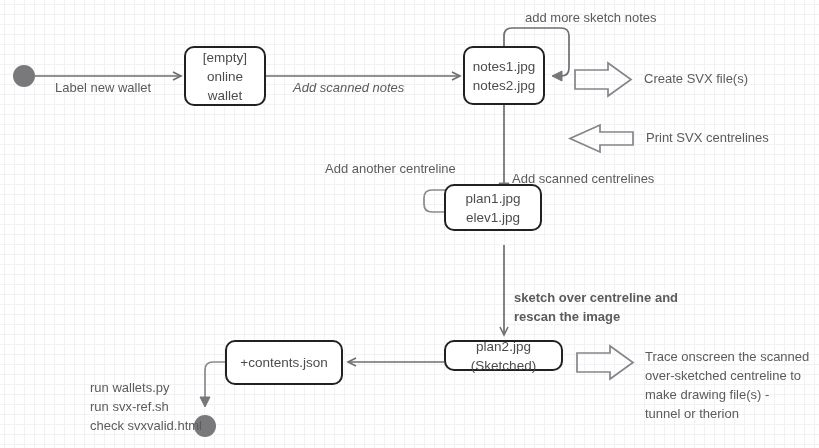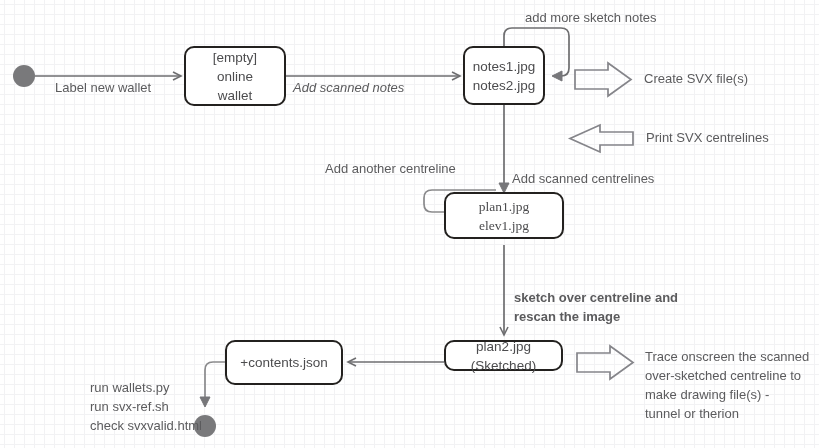--- a/index.html
+++ b/index.html
@@ -95,32 +95,32 @@
 
     <circle cx="205" cy="426" r="11" fill="#79797b"></circle>
 
     <path d="M575,70 L608,70 L608,63 L631,79.5 L608,96 L608,89 L575,89 Z" fill="none" stroke="#85858a" stroke-width="1.7" stroke-linejoin="miter"></path>
 
     <path d="M633,132 L600,132 L600,125 L570,138.5 L600,152 L600,145 L633,145 Z" fill="none" stroke="#85858a" stroke-width="1.7" stroke-linejoin="miter"></path>
 
     <path d="M577,353 L610,353 L610,346 L633,362.5 L610,379 L610,372 L577,372 Z" fill="none" stroke="#85858a" stroke-width="1.7" stroke-linejoin="miter"></path>
   </svg>
 
-  <div class="node-box" style="left:184px; top:46px; width:102px; height:60px;">
+  <div class="node-box" style="left:184px; top:46px; width:82px; height:60px;">
     <span>[empty]
 online
 wallet</span>
   </div>
 
   <div class="node-box" style="left:463px; top:46px; width:82px; height:59px;">
     <span>notes1.jpg
 notes2.jpg</span>
   </div>
 
-  <div class="node-box" style="left:444px; top:192px; width:120px; height:47px;font-family:Liberation Serif, serif;">
+  <div class="node-box" style="left:444px; top:184px; width:98px; height:47px;">
     <span>plan1.jpg
 elev1.jpg</span>
   </div>
 
   <div class="node-box" style="left:444px; top:340px; width:119px; height:31px;">
     <span>plan2.jpg
 (Sketched)</span>
   </div>
 
   <div class="node-box" style="left:225px; top:340px; width:118px; height:45px;text-align:center;">

